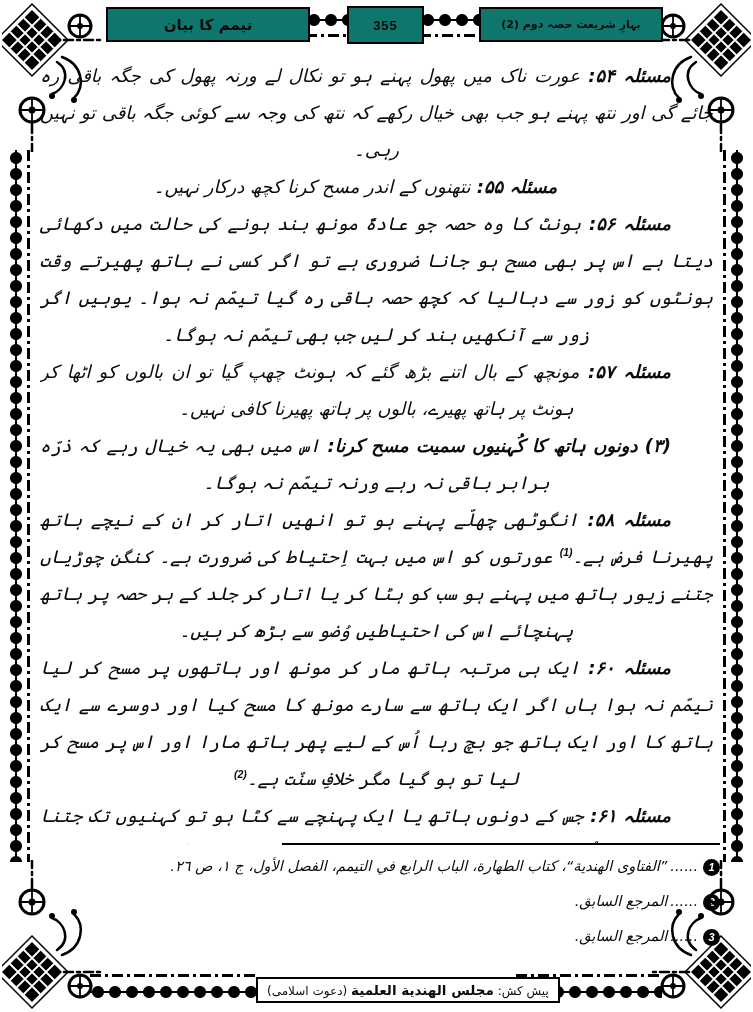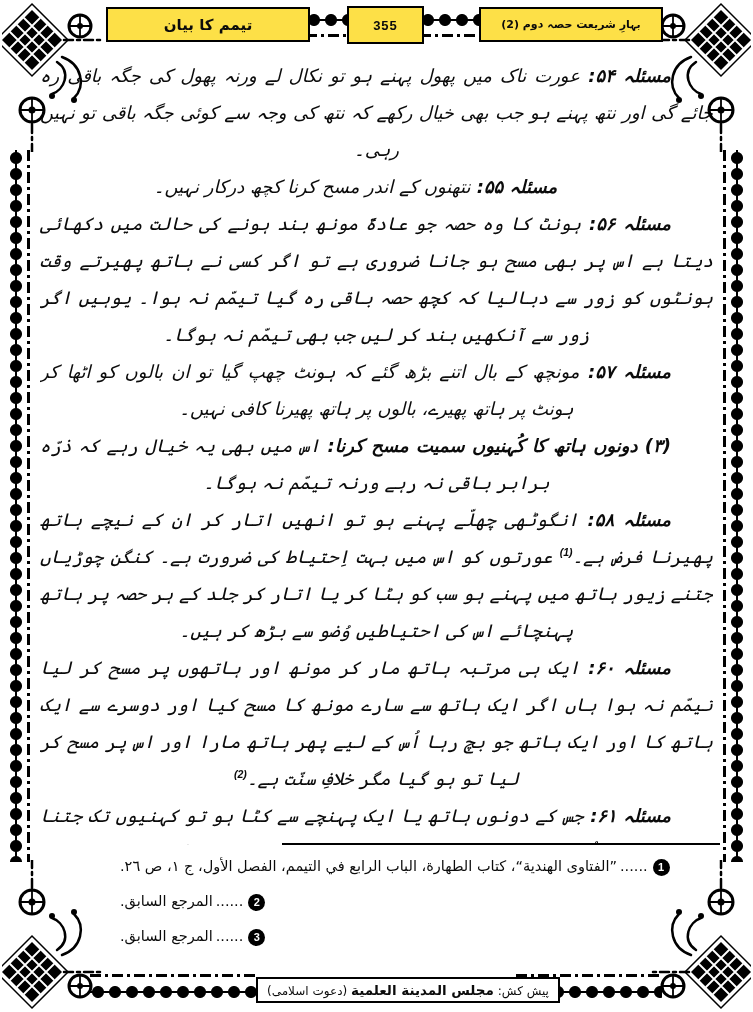--- a/index.html
+++ b/index.html
@@ -35,21 +35,21 @@
     position:absolute; width:3px;
     background:repeating-linear-gradient(180deg,#000 0 11px,transparent 11px 15px,#000 15px 18px,transparent 18px 22px);
   }
   .corner{position:absolute; width:100px; height:150px; z-index:1;}
   .corner.tl{left:2px; top:2px;}
   .corner.tr{right:2px; top:2px; transform:scaleX(-1);}
   .corner.bl{left:2px; bottom:2px; transform:scaleY(-1);}
   .corner.br{right:2px; bottom:2px; transform:scale(-1,-1);}
   
   .hbox{
-    position:absolute; background:#fde047; border:2.5px solid #000;
+    position:absolute; background:#0f766e; border:2.5px solid #000;
     display:flex; align-items:center; justify-content:center;
     z-index:2; direction:rtl;
   }
   .hbox.title-left{left:106px; top:7px; width:200px; height:31px; font-size:15px; font-weight:bold;}
   .hbox.pagenum{left:347px; top:6px; width:73px; height:34px;
     font-family:"Liberation Sans",sans-serif; font-weight:bold; font-size:13px; letter-spacing:1px; direction:ltr;}
   .hbox.title-right{left:479px; top:7px; width:180px; height:31px; font-size:11px; font-weight:bold;}
   
   .body-text{
     position:absolute; left:40px; right:40px; top:57px; height:788px;
@@ -64,21 +64,21 @@
     font-size:10.5px; line-height:0; vertical-align:super;
     direction:ltr; unicode-bidi:embed;
     font-family:"Liberation Sans",sans-serif; font-weight:bold;
   }
   
   .footnotes{
     position:absolute; right:33px; top:843px; width:600px;
     direction:rtl;
   }
   .fn-sep{border-top:2.5px solid #000; width:438px; margin-bottom:4px;}
-  .fn-row{text-align:left; font-size:14.5px; line-height:35px; white-space:nowrap;}
+  .fn-row{text-align:right; font-size:14.5px; line-height:35px; white-space:nowrap;font-style:italic;}
   .fn-circle{
     display:inline-flex; width:17px; height:17px; border-radius:50%;
     background:#000; color:#fff; align-items:center; justify-content:center;
     font-size:11px; font-family:"Liberation Sans",sans-serif; font-weight:bold;
     vertical-align:middle; direction:ltr; margin-left:2px;
   }
   .fn-leader{letter-spacing:1.5px; margin:0 3px;}
   
   .footer-box{
     position:absolute; left:256px; bottom:9px; z-index:2;
@@ -168,18 +168,18 @@
     <div>
         <div class="fn-row"><span class="fn-circle">1</span><span class="fn-leader">......</span><span class="fn-text">”الفتاوى الهندية“، كتاب الطهارة، الباب الرابع في التيمم، الفصل الأول، ج ١، ص ٢٦.</span></div>
         <div class="fn-row"><span class="fn-circle">2</span><span class="fn-leader">......</span><span class="fn-text">المرجع السابق.</span></div>
         <div class="fn-row"><span class="fn-circle">3</span><span class="fn-leader">......</span><span class="fn-text">المرجع السابق.</span></div>
       </div>
   </div>
 
   <div class="chain-h flip bchain-left"></div>
   <div class="footer-box">
     <span>پیش کش:</span>
-    <span class="footer-name">مجلس المدينة العلمية</span>
+    <span class="footer-name">مجلس الهندية العلمية</span>
     <span>(دعوت اسلامی)</span>
   </div>
   <div class="chain-h flip bchain-right"></div>
 
 </div>
 
 </body></html>

